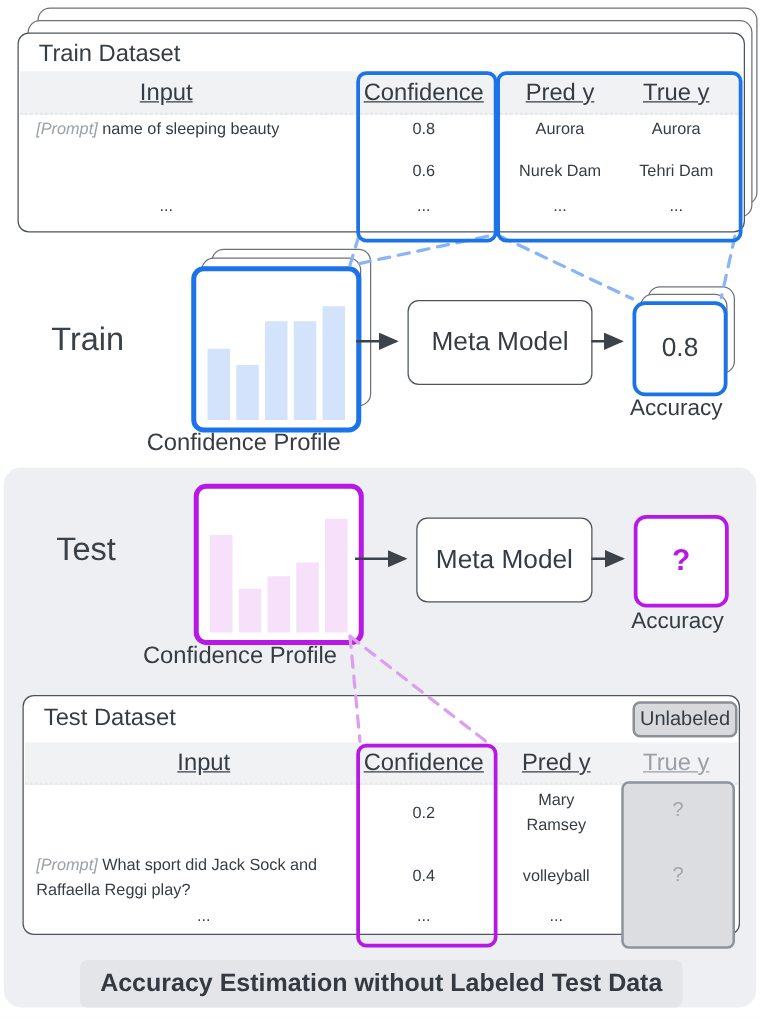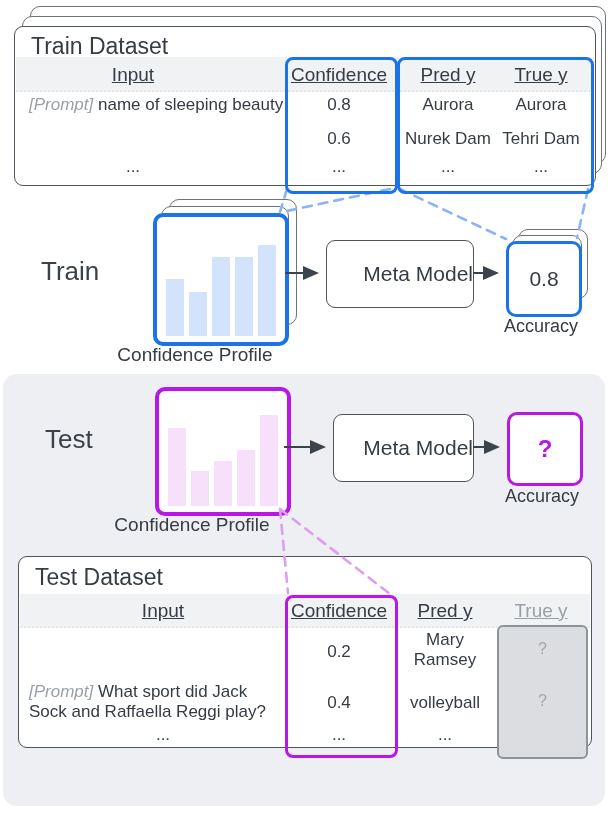--- a/index.html
+++ b/index.html
@@ -10,42 +10,42 @@
     --badge-bg:#d7d9dd; --badge-border:#8a9097;
     --masked-bg:#dbdde0; --masked-border:#8d939a; --caption-bg:#e3e5e9;
   }
   html,body{margin:0;padding:0;background:#fff;}
   .canvas{position:relative;width:608px;height:814px;background:#fff;
           font-family:"Liberation Sans",sans-serif;color:var(--ink);overflow:hidden;}
   .panel{position:absolute;left:3px;top:374px;width:602px;height:432px;
          background:var(--panel-bg);border-radius:14px;z-index:1;}
   .stack-layer{position:absolute;background:#fff;border:1.5px solid #6d7278;border-radius:10px;z-index:2;}
   .card{position:absolute;background:#fff;border:1.6px solid var(--line);border-radius:9px;z-index:5;}
-  .card-title{position:absolute;left:16px;top:6px;font-size:23px;color:var(--ink);}
+  .card-title{position:absolute;left:16px;top:6px;font-size:19px;color:var(--ink);}
   .thead{position:absolute;left:1px;right:1px;height:33px;background:var(--header-bg);
          border-bottom:2px dotted #e6e9ec;}
-  .cell{position:absolute;font-size:17px;color:var(--ink);white-space:nowrap;}
+  .cell{position:absolute;font-size:13px;color:var(--ink);white-space:nowrap;}
   .cell.c{text-align:center;width:104px;}
   .th{font-size:19px;text-decoration:underline;}
   .muted{color:var(--muted);}
   .tag{font-style:italic;color:var(--muted);}
   .wraptext{white-space:normal;line-height:20px;}
   .hl{position:absolute;border-radius:8px;z-index:8;pointer-events:none;}
   .hl.blue{border:3.2px solid var(--accent-blue);}
   .hl.purple{border:3.4px solid var(--accent-purple);}
   .profile{position:absolute;background:#fff;border-radius:10px;z-index:5;}
   .profile.blue{border:4px solid var(--accent-blue);}
   .profile.purple{border:4px solid var(--accent-purple);}
   .bars{position:absolute;left:9px;right:9px;top:8px;bottom:6px;
         display:flex;align-items:flex-end;gap:5px;}
   .bar{flex:1;}
   .bars.blue .bar{background:var(--bar-blue);}
   .bars.purple .bar{background:var(--bar-purple);}
   .metabox{position:absolute;background:#fff;border:1.6px solid var(--line);border-radius:9px;
-           display:flex;align-items:center;justify-content:flex-end;font-size:21px;z-index:5;}
+           display:flex;align-items:center;justify-content:center;font-size:21px;z-index:5;}
   .accbox{position:absolute;background:#fff;border-radius:10px;display:flex;align-items:center;
           justify-content:center;z-index:5;font-size:21px;}
   .accbox.blue{border:3.2px solid var(--accent-blue);}
   .accbox.purple{border:3.2px solid var(--accent-purple);color:var(--accent-purple);
                  font-weight:bold;font-size:24px;}
   .biglabel{position:absolute;font-size:26px;color:#3b4149;z-index:5;}
   .sublabel{position:absolute;font-size:19px;color:var(--ink);text-align:center;z-index:5;}
   .smalllabel{position:absolute;font-size:18px;color:var(--ink);text-align:center;z-index:5;}
   .badge{position:absolute;background:var(--badge-bg);border:2px solid var(--badge-border);
          border-radius:6px;font-size:16px;color:var(--ink);text-align:center;line-height:25px;}
@@ -134,20 +134,21 @@
     <span>Meta Model</span>
   </div>
 
   <div class="accbox purple" style="left:507px;top:412px;width:70px;height:68px">
     <span>?</span>
   </div>
   <div class="smalllabel" style="left:497px;top:486px;width:90px">Accuracy</div>
 
   <div class="card" style="left:18px;top:556px;width:572px;height:190px">
     <div class="card-title" style="top:7px">Test Dataset</div>
+    <div class="badge" style="left:487px;top:4px;width:80px;height:25px">Unlabeled</div>
     <div class="thead" style="top:37px;height:32px"></div>
     <span class="cell th c" style="left:92px;top:43px">Input</span>
     <span class="cell th c" style="left:268px;top:43px">Confidence</span>
     <span class="cell th c" style="left:374px;top:43px">Pred y</span>
     <span class="cell th c muted" style="left:470px;top:43px">True y</span>
 
     <span class="cell c" style="left:268px;top:85px">0.2</span>
     <span class="cell wraptext" style="left:10px;top:125px;width:252px"><span class="tag">[Prompt]</span> <span>What sport did Jack Sock and Raffaella Reggi play?</span></span>
 
     <span class="cell wraptext" style="left:386px;top:73px;width:80px;text-align:center">Mary Ramsey</span>
@@ -157,20 +158,21 @@
     <span class="cell c" style="left:92px;top:168px">...</span>
     <span class="cell c" style="left:268px;top:168px">...</span>
     <span class="cell c" style="left:374px;top:168px">...</span>
   </div>
   <div class="hl purple" style="left:285px;top:595px;width:107px;height:157px"></div>
   <div class="masked" style="left:497px;top:625px;width:87px;height:130px">
     <span class="q" style="top:13px">?</span>
     <span class="q" style="top:65px">?</span>
   </div>
 
+  <div class="caption">Accuracy Estimation without Labeled Test Data</div>
 
   <svg class="overlay" width="608" height="814" viewBox="0 0 608 814">
     <defs>
       <marker id="arrow" markerWidth="10" markerHeight="10" refX="7" refY="3.5" orient="auto">
         <path d="M0,0 L8,3.5 L0,7 z" fill="#3d434a"></path>
       </marker>
     </defs>
     <line x1="287" y1="189" x2="280" y2="212" style="stroke:var(--dash-blue)" stroke-width="2.6" stroke-dasharray="9 7" stroke-linecap="round"></line>
     <line x1="390" y1="189" x2="282" y2="212" style="stroke:var(--dash-blue)" stroke-width="2.6" stroke-dasharray="9 7" stroke-linecap="round"></line>
     <line x1="400" y1="189" x2="506" y2="239" style="stroke:var(--dash-blue)" stroke-width="2.6" stroke-dasharray="9 7" stroke-linecap="round"></line>

